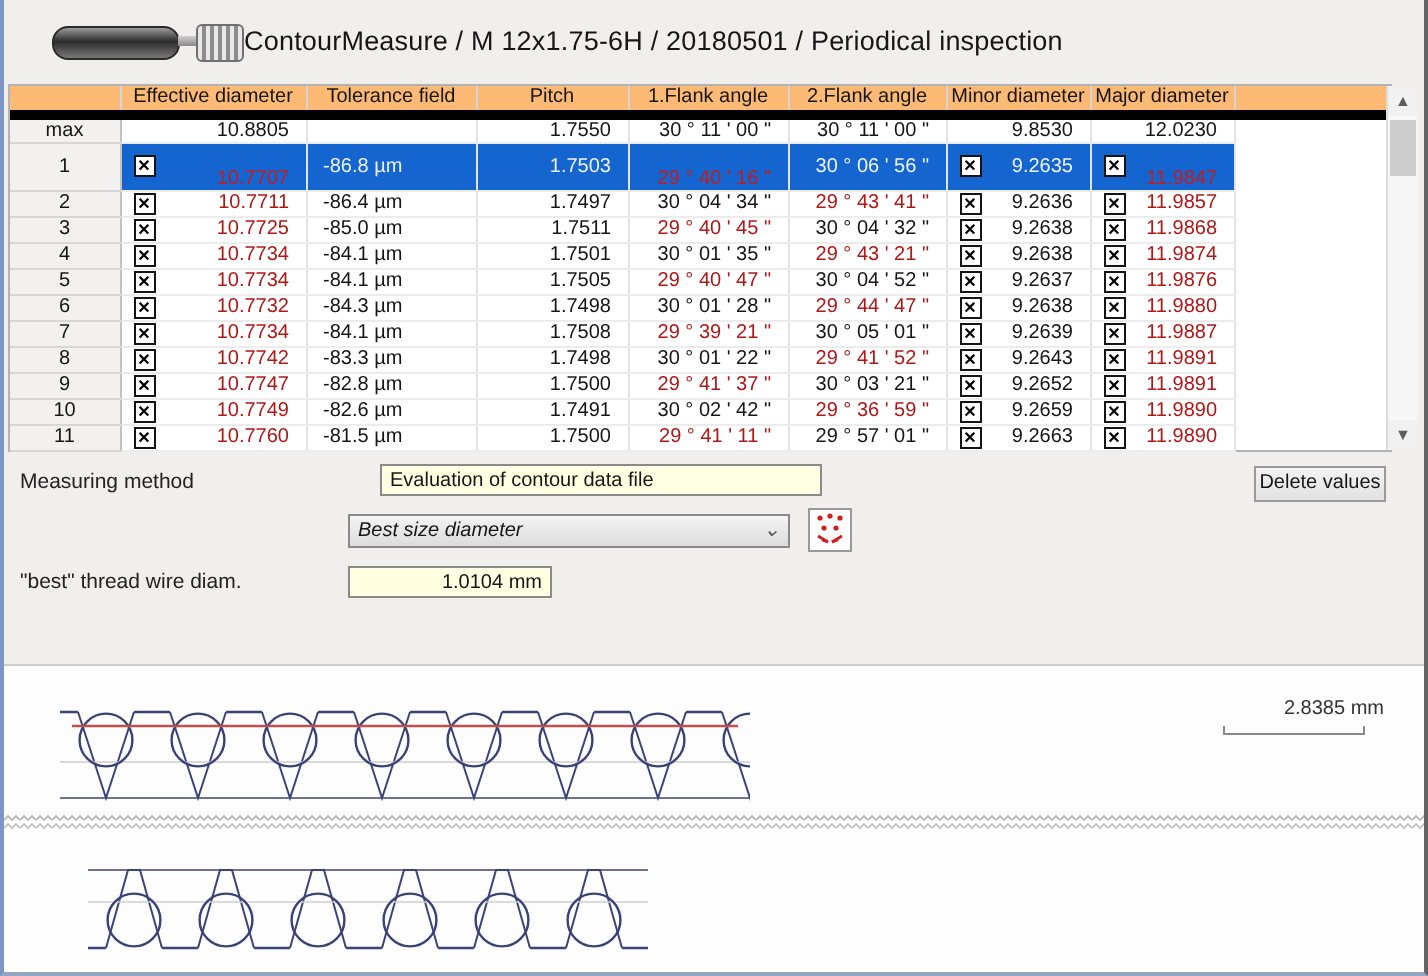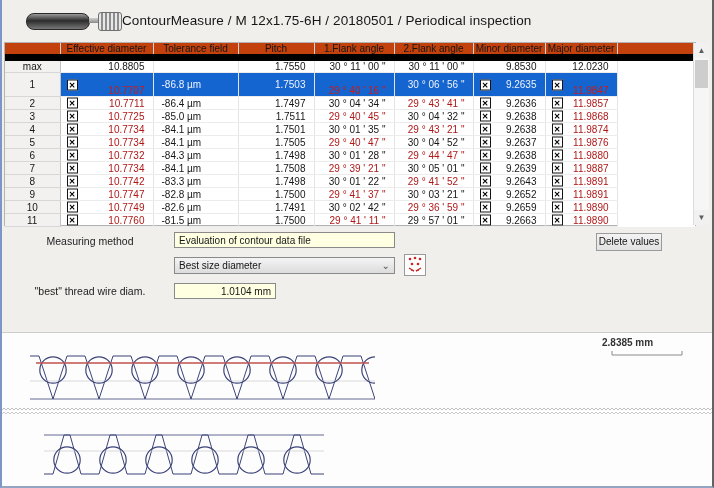--- a/index.html
+++ b/index.html
@@ -18,53 +18,53 @@
   .gauge .handle{position:absolute;left:0;top:2px;width:62px;height:15px;border-radius:8px;
     background:linear-gradient(#9a9a9a,#2c2c2c 45%,#555 75%,#777);border:1px solid #2a2a2a;}
   .gauge .neck{position:absolute;left:63px;top:7px;width:9px;height:5px;background:linear-gradient(#cfcfcf,#8a8a8a);}
   .gauge .tip{position:absolute;left:72px;top:1px;width:22px;height:17px;border-radius:3px;border:1px solid #6f6f6f;
     background:repeating-linear-gradient(90deg,#e8e8e8 0 2px,#8d8d8d 2px 4px);}
   .title{position:absolute;left:120px;top:13px;font-size:13.5px;font-weight:normal;color:#161616;letter-spacing:.1px;}
   
   .table-wrap{position:absolute;left:2px;top:42px;width:692px;height:184px;background:#fff;border:1px solid #b3b3b3;box-sizing:border-box;}
   table{border-collapse:collapse;table-layout:fixed;width:100%;font-size:10px;color:#161616;}
   th,td{padding:0;height:13px;overflow:hidden;white-space:nowrap;box-sizing:border-box;}
-  thead th{height:14px;background:#c2410c;font-weight:normal;border-right:1px solid #d6d6d6;border-bottom:7px solid #000000;text-align:center;}
+  thead th{height:14px;background:#fdba74;font-weight:normal;border-right:1px solid #d6d6d6;border-bottom:5px solid #000000;text-align:center;}
   thead th.filler{border-right:none;}
   td.rowlabel{background:#f2f1ef;text-align:center;border-right:1px solid #c3c3c3;border-bottom:1px solid #d7d7d7;}
   td.val{border-right:1px solid #e4e4e4;border-bottom:1px solid #ececec;position:relative;}
   td.val .v{display:block;text-align:right;padding-right:8px;}
   td.tolerance .v{text-align:left;padding-left:8px;}
   td.red .v{color:#b01818;}
   td.filler{background:#fff;border-bottom:none;}
   tr.sel td.val{background:#1565d0;}
   tr.sel td.val .v{color:#eef2fa;}
   tr.sel td.val.red .v{color:#c41c1c;margin-top:12px;}
   .cb{position:absolute;left:6px;top:50%;transform:translateY(-50%);width:9px;height:9px;border:1px solid #141414;
       background:#fff;color:#000;font-size:8px;line-height:9px;text-align:center;font-weight:bold;}
   
   .vscroll{position:absolute;right:3px;top:43px;width:15px;height:182px;background:#f6f6f6;border-left:1px solid #dcdcdc;}
   .vscroll .btn{position:absolute;left:0;width:15px;height:15px;background:#f1f1f1;color:#5d5d5d;font-size:8px;line-height:15px;text-align:center;}
   .vscroll .up{top:0;}
   .vscroll .down{bottom:0;}
   .vscroll .thumb{position:absolute;left:1px;top:17px;width:13px;height:28px;background:#cdcdcd;}
   
   .form{position:absolute;left:0;top:226px;width:100%;height:106px;}
-  .flabel{position:absolute;font-size:10.5px;color:#222;text-align:center;width:160px;}
+  .flabel{position:absolute;font-size:10.5px;color:#222;text-align:left;width:160px;}
   .yellow-input{position:absolute;background:#ffffe1;border:1px solid #8a8a8a;font-size:10px;color:#161616;
     font-family:"Liberation Sans",sans-serif;box-sizing:border-box;padding:1px 4px;}
   .dropdown{position:absolute;left:172px;top:31px;width:221px;height:17px;background:linear-gradient(#f4f4f4,#dcdcdc);
-    border:1px solid #8a8a8a;box-sizing:border-box;font-size:10px;color:#161616;line-height:15px;padding-left:4px;}
+    border:1px solid #8a8a8a;box-sizing:border-box;font-size:10px;color:#161616;line-height:15px;padding-left:4px;font-style:italic;}
   .dropdown .chev{position:absolute;right:4px;top:0px;color:#555;font-size:10px;}
   .icon-btn{position:absolute;left:402px;top:28px;width:22px;height:22px;background:#fdfdfd;border:1px solid #9a9a9a;box-sizing:border-box;}
-  .push-btn{position:absolute;left:594px;top:7px;width:66px;height:18px;background:linear-gradient(#f3f3f3,#e2e2e2);
+  .push-btn{position:absolute;left:625px;top:7px;width:66px;height:18px;background:linear-gradient(#f3f3f3,#e2e2e2);
     border:1px solid #9a9a9a;font-size:10px;color:#161616;text-align:center;line-height:16px;box-sizing:border-box;}
   
   .canvas{position:absolute;left:0px;top:332px;width:710px;height:154px;background:#fdfdfd;border-top:1px solid #cccccc;}
-  .scale-ind{position:absolute;right:20px;top:4px;width:90px;text-align:left;font-size:10px;color:#333;font-weight:bold;}
+  .scale-ind{position:absolute;right:20px;top:16px;width:90px;text-align:right;font-size:10px;color:#333;}
   .scale-ind svg{display:block;margin:2px auto 0 auto;}
   .profile-top{position:absolute;left:28px;top:14px;}
   .wavy{position:absolute;left:0px;top:74px;}
   .profile-bottom{position:absolute;left:42px;top:94px;}
 </style>
 </head>
 <body>
 
 <div class="titlebar">
   <div class="gauge">
@@ -439,21 +439,21 @@
   </table>
 </div>
 <div class="vscroll">
   <div class="btn up">▲</div>
   <div class="thumb"></div>
   <div class="btn down">▼</div>
 </div>
 
 <div class="form">
   <div class="flabel" style="left:8px;top:9px;">Measuring method</div>
-  <input class="yellow-input" style="left: 172px; top: 6px; width: 221px; height: 16px;" value="Evaluation of contour data file">
+  <input class="yellow-input" style="left: 188px; top: 6px; width: 221px; height: 16px;" value="Evaluation of contour data file">
   <div class="push-btn">Delete values</div>
 
   <div class="dropdown">
     <span>Best size diameter</span>
     <span class="chev">⌄</span>
   </div>
   <div class="icon-btn">
     <svg width="20" height="20" viewBox="0 0 20 20">
       <circle cx="5" cy="4" r="1.3" fill="#cc2222"></circle>
         <circle cx="10" cy="3" r="1.3" fill="#cc2222"></circle>

